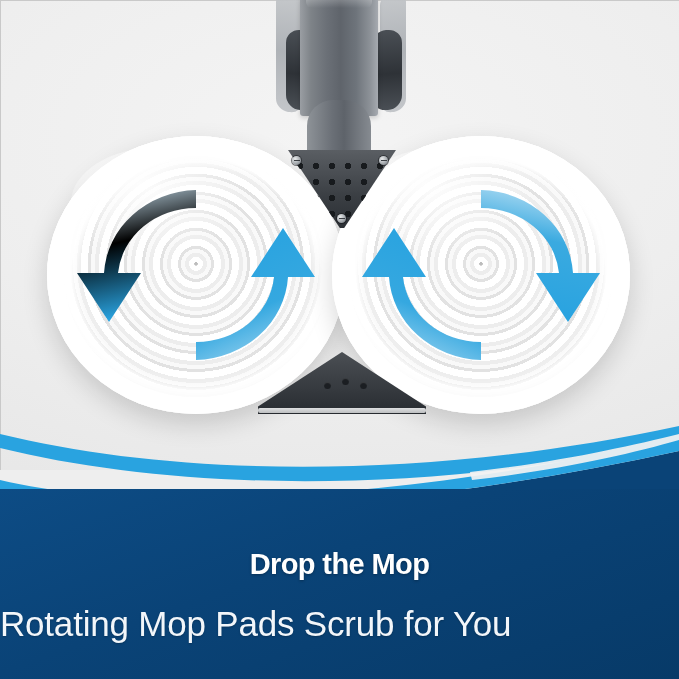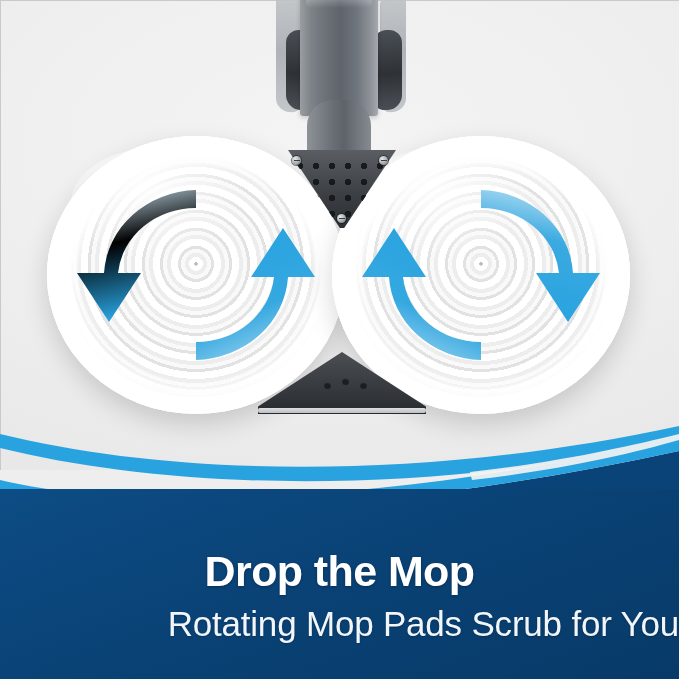--- a/index.html
+++ b/index.html
@@ -136,25 +136,25 @@
   .wave{position:absolute;left:0;top:418px;width:679px;height:120px;}
   .wave svg{display:block;width:679px;height:120px;}
 
   
   .banner{
     position:absolute;left:0;top:489px;width:679px;height:190px;
     background:linear-gradient(160deg,#0d4c85 0%,#0a4377 42%,#073a68 100%);
   }
   .headline{
     position:absolute;left:0;top:61px;width:679px;text-align:center;
-    color:#ffffff;font-weight:bold;font-size:43px;letter-spacing:-0.6px;
+    color:#ffffff;font-weight:bold;font-size:29px;letter-spacing:-0.6px;
     line-height:1;text-shadow:0 1px 3px rgba(0,0,0,.30);
   }
   .subline{
-    position:absolute;left:0;top:117px;width:679px;text-align:right;
+    position:absolute;left:0;top:117px;width:679px;text-align:left;
     color:#f2f6fa;font-weight:normal;font-size:35px;letter-spacing:-0.2px;
     line-height:1;text-shadow:0 1px 2px rgba(0,0,0,.22);
   }
 </style>
 </head>
 <body>
 
 <div class="stage">
 
   <div class="photo">

